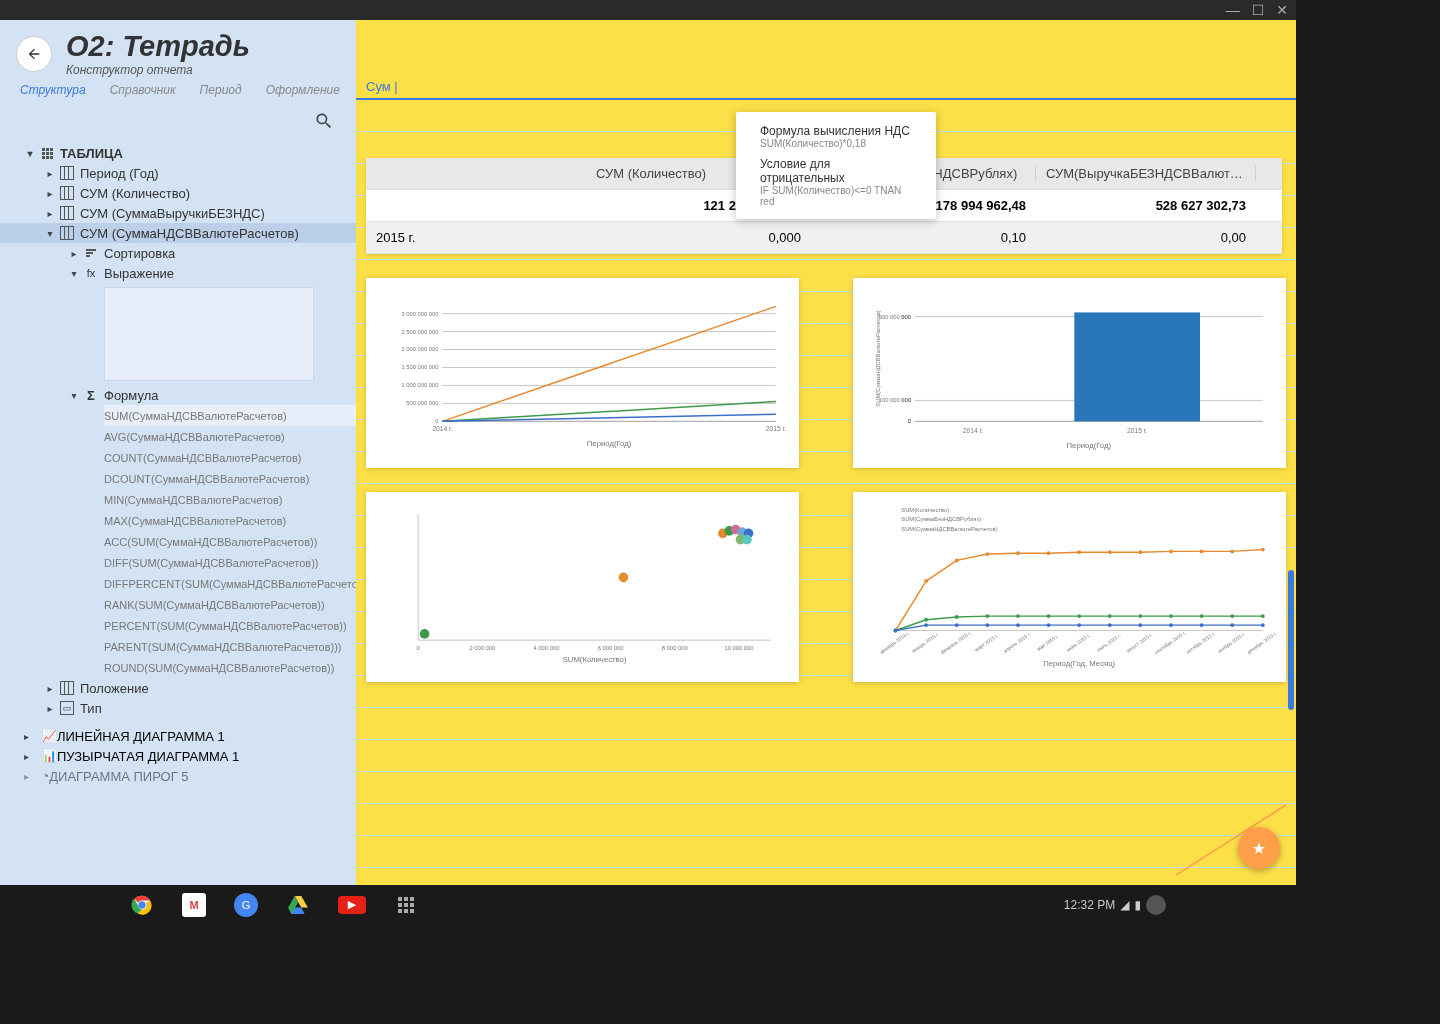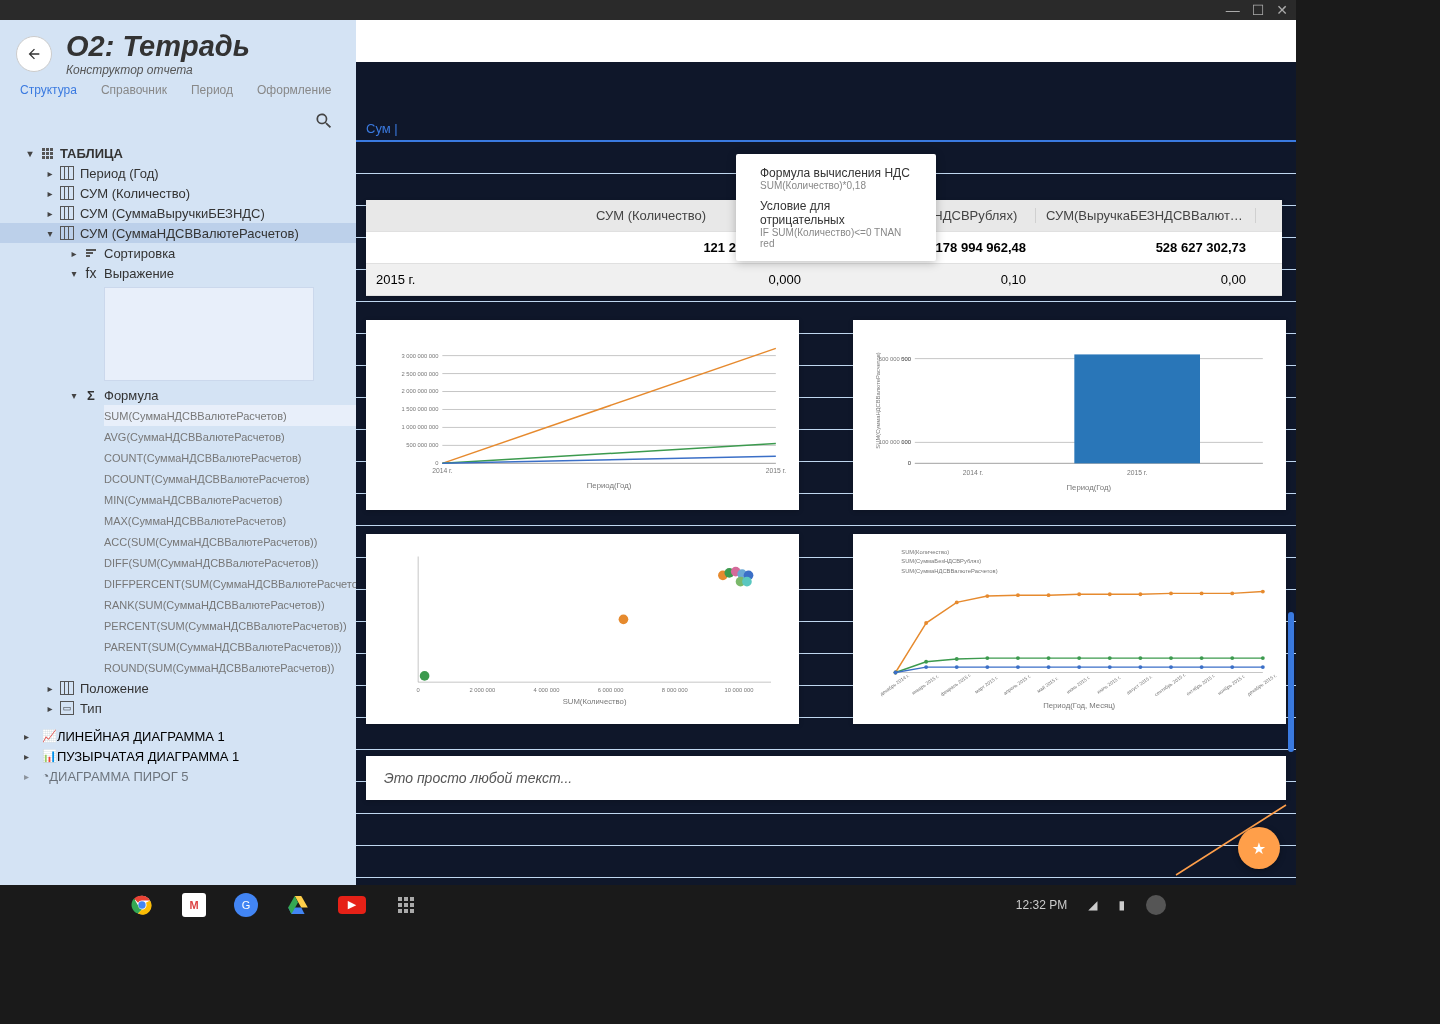--- a/index.html
+++ b/index.html
@@ -8,39 +8,39 @@
 .window-chrome span { color: #aaa; font-size: 14px; cursor: pointer; }
 .app { height: 865px; background: #fff; display: flex; }
 .sidebar { width: 356px; background: #d4e3f4; display: flex; flex-direction: column; overflow: hidden; }
 .sb-header { display: flex; align-items: center; padding: 10px 16px 6px; gap: 14px; }
 .back-btn { width: 36px; height: 36px; border-radius: 50%; background: #fff; display: flex; align-items: center; justify-content: center; border: 1px solid #ccc; cursor: pointer; }
 .back-btn svg { width: 16px; height: 16px; fill: #333; }
 .sb-title h1 { font-size: 29px; font-style: italic; color: #333; }
 .sb-title p { font-size: 12px; font-style: italic; color: #555; }
 .sb-subtitle { padding: 0 20px 12px; font-size: 13px; color: #444; }
 .sb-tabs { display: flex; padding: 0 20px 8px; gap: 24px; font-size: 12px; }
-.sb-tabs span { color: #888; cursor: pointer; }
+.sb-tabs span { color: #888; cursor: pointer; font-style: italic; }
 .sb-tabs span.active { color: #3a7ae0; }
 .sb-search { margin: 0 16px 6px; height: 32px; display: flex; align-items: center; padding: 0 6px; }
 .sb-search .mag { margin-left: auto; width: 20px; height: 20px; fill: #444; }
 .tree { flex: 1; overflow-y: auto; font-size: 13px; padding-bottom: 6px; }
 .tree-item { display: flex; align-items: center; height: 20px; padding-left: 20px; cursor: pointer; white-space: nowrap; }
 .tree-item .chev { width: 12px; display: inline-block; text-align: center; font-size: 10px; color: #444; margin-right: 4px; }
 .tree-item .ic { width: 14px; height: 14px; margin-right: 6px; display: inline-flex; align-items: center; justify-content: center; }
 .tree-item.lvl1 { padding-left: 24px; font-weight: bold; color: #333; }
 .tree-item.lvl2 { padding-left: 44px; color: #333; }
 .tree-item.lvl2.sel { background: #bcd0ea; }
 .tree-item.lvl3 { padding-left: 68px; color: #333; }
 .expr-box { margin-left: 104px; width: 210px; height: 94px; background: #e8effa; border: 1px solid #cbd8ec; margin-top: 4px; margin-bottom: 4px; }
 .formula-list { padding-left: 104px; font-size: 11px; color: #777; }
 .formula-list div { height: 21px; display: flex; align-items: center; cursor: pointer; }
 .formula-list div.sel { background: #e8effa; }
 .tree-group { padding-left: 24px; font-size: 13px; display: flex; align-items: center; height: 20px; cursor: pointer; }
 .tree-group .chev { width: 12px; font-size: 10px; color: #444; margin-right: 6px; }
-.main { flex: 1; display: flex; flex-direction: column; background: #0f172a; position: relative; overflow: hidden; margin-top: 42px; }
+.main { flex: 1; display: flex; flex-direction: column; background: #fde047; position: relative; overflow: hidden; }
 .formula-bar { border-bottom: 2px solid #3a7ae0; height: 80px; display: flex; align-items: flex-end; padding: 0 10px 4px; font-size: 13px; color: #3a7ae0; position: relative; }
 .suggest { position: absolute; left: 380px; top: 92px; width: 200px; background: #fff; box-shadow: 0 2px 10px rgba(0,0,0,0.25); border-radius: 2px; z-index: 10; padding: 8px 0; }
 .suggest .sug-item { padding: 4px 24px; cursor: pointer; }
 .suggest .sug-item .st { font-size: 12px; color: #333; }
 .suggest .sug-item .sb { font-size: 10px; color: #888; }
 .grid-area { flex: 1; overflow-y: auto; position: relative; }
 .hlines { position: absolute; top: 0; left: 0; right: 0; height: 100%; }
 .hlines div { border-bottom: 1px solid #c0d8f0; height: 32px; }
 .table1 { position: relative; margin-top: 58px; background: #fff; box-shadow: 0 1px 4px rgba(0,0,0,0.15); }
 .table1 .row { display: flex; height: 32px; align-items: center; border-bottom: 1px solid #e0e0e0; }
@@ -51,21 +51,21 @@
 .table1 .c1 { width: 225px; text-align: right; }
 .table1 .c2 { width: 225px; text-align: right; }
 .table1 .c3 { width: 220px; text-align: right; }
 .table1 .row.hdr .cell { border-right: 1px solid #d0d0d0; }
 .charts-row { display: flex; gap: 54px; padding: 24px 10px; position: relative; z-index: 2; }
 .chart-card { flex: 1; background: #fff; box-shadow: 0 1px 5px rgba(0,0,0,0.2); height: 190px; position: relative; padding: 8px; }
 .text-block { position: relative; z-index: 2; margin: 8px 10px; background: #fff; box-shadow: 0 1px 5px rgba(0,0,0,0.2); padding: 14px 18px; font-style: italic; font-size: 14px; color: #555; }
 .fab { position: absolute; right: 16px; bottom: 16px; width: 42px; height: 42px; border-radius: 50%; background: #ff9f4a; display: flex; align-items: center; justify-content: center; color: #fff; box-shadow: 0 2px 6px rgba(0,0,0,0.3); cursor: pointer; z-index: 20; }
 .taskbar { height: 39px; background: #1a1a1a; display: flex; align-items: center; padding: 0 130px; gap: 28px; }
 .tb-icon { width: 24px; height: 24px; border-radius: 50%; display: flex; align-items: center; justify-content: center; font-size: 11px; color: #fff; cursor: pointer; }
-.tb-right { margin-left: auto; display: flex; align-items: center; gap: 21px; color: #ccc; font-size: 12px; }
+.tb-right { margin-left: auto; display: flex; align-items: center; gap: 5px; color: #ccc; font-size: 12px; }
 .scrollbar-track { position: absolute; right: 2px; top: 0; bottom: 0; width: 6px; }
 .scrollbar-thumb { position: absolute; right: 0; width: 6px; background: #3a7ae0; border-radius: 3px; }
 .ic-grid { display: grid; grid-template-columns: repeat(3, 3px); grid-template-rows: repeat(3, 3px); gap: 1px; }
 .ic-grid span { background: #555; }
 .ic-col { width: 12px; height: 12px; border: 1px solid #555; background: linear-gradient(to right, transparent 3px, #555 3px, #555 4px, transparent 4px, transparent 7px, #555 7px, #555 8px, transparent 8px); }
 .ic-sort { display: flex; flex-direction: column; gap: 1px; }
 .ic-sort span { height: 2px; background: #555; }
 .diag-line { position: absolute; bottom: 10px; right: 10px; width: 110px; height: 70px; overflow: visible; z-index: 5; }
 </style>
 </head>
@@ -145,21 +145,21 @@
             <span class="ic-sort">
               <span style="width:10px"></span>
               <span style="width:7px"></span>
               <span style="width:4px"></span>
             </span>
           </span>
           <span>Сортировка</span>
         </div>
       <div class="tree-item lvl3">
           <span class="chev">▾</span>
-          <span class="ic" style="font-size:14px">fx</span>
+          <span class="ic" style="font-size:11px">fx</span>
           <span>Выражение</span>
         </div>
       <div class="expr-box"></div>
       <div class="tree-item lvl3">
           <span class="chev">▾</span>
           <span class="ic" style="font-weight:bold">Σ</span>
           <span>Формула</span>
         </div>
       <div class="formula-list">
         <div class="sel">SUM(СуммаНДСВВалютеРасчетов)</div>
@@ -400,21 +400,20 @@
               <circle cx="283.33333333333337" cy="129.42" r="2" fill="#3b6fc7"></circle>
               <circle cx="315" cy="129.42" r="2" fill="#3b6fc7"></circle>
               <circle cx="346.6666666666667" cy="129.42" r="2" fill="#3b6fc7"></circle>
               <circle cx="378.33333333333337" cy="129.42" r="2" fill="#3b6fc7"></circle>
               <circle cx="410" cy="129.42" r="2" fill="#3b6fc7"></circle>
               <text x="220" y="172" font-size="8" fill="#777" text-anchor="middle">Период(Год, Месяц)</text>
             </svg>
         </div>
       </div>
 
-      <div class="text-block">Это просто любой текст...</div>
 
       <svg class="diag-line">
           <line x1="0" y1="70" x2="110" y2="0" stroke="#ff9f4a" stroke-width="1.5"></line>
         </svg>
 
       <div class="scrollbar-track">
         <div class="scrollbar-thumb" style="top:470px;height:140px"></div>
       </div>
     </div>
 

